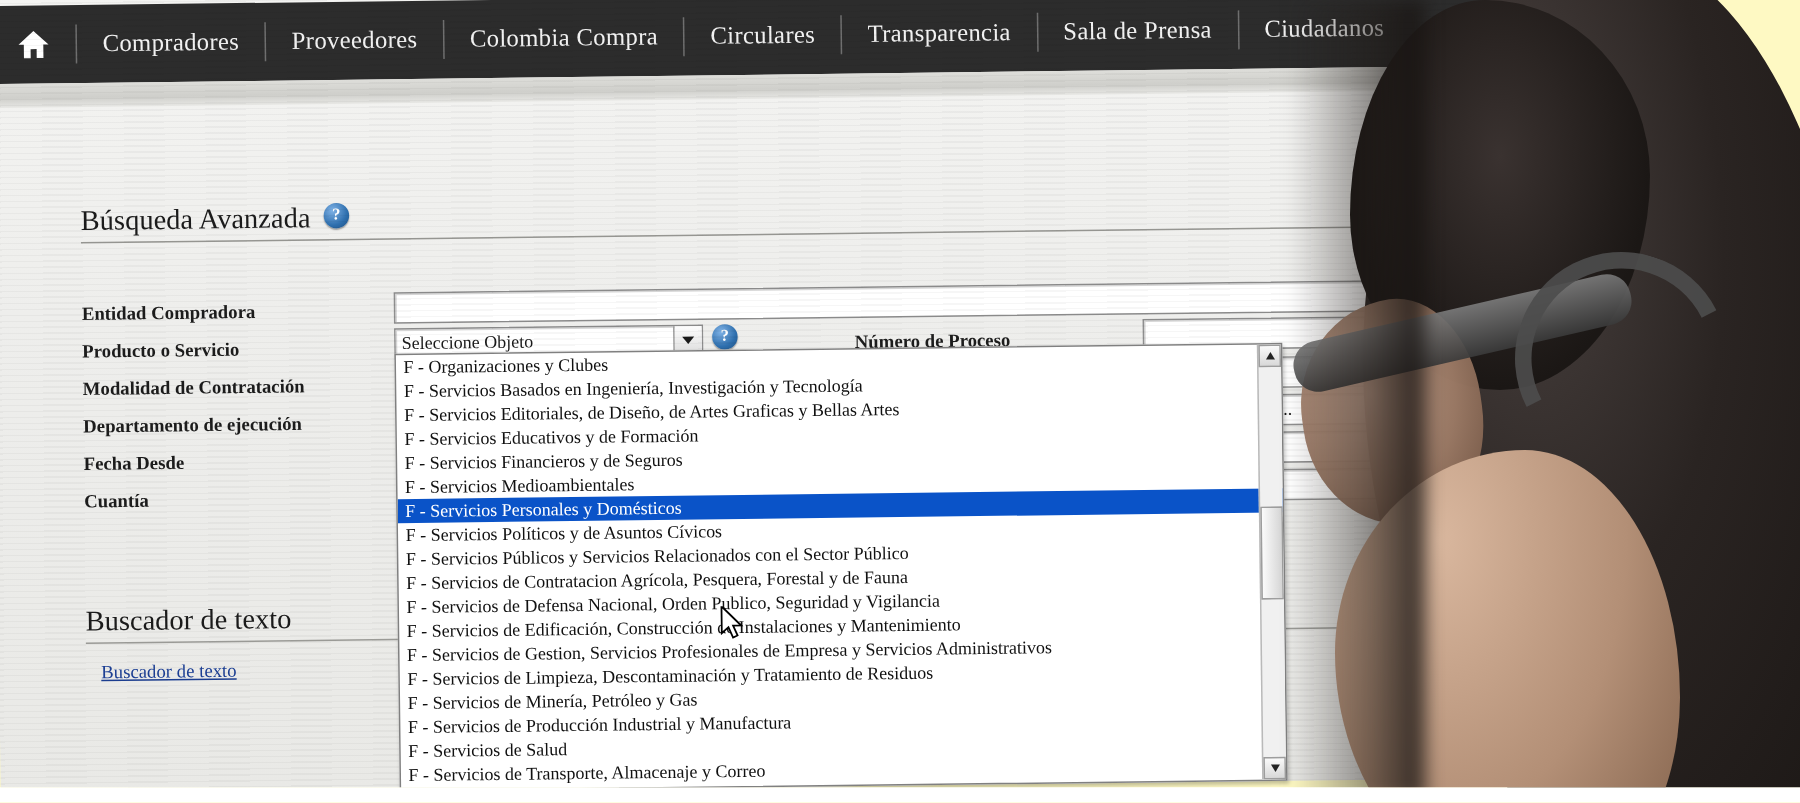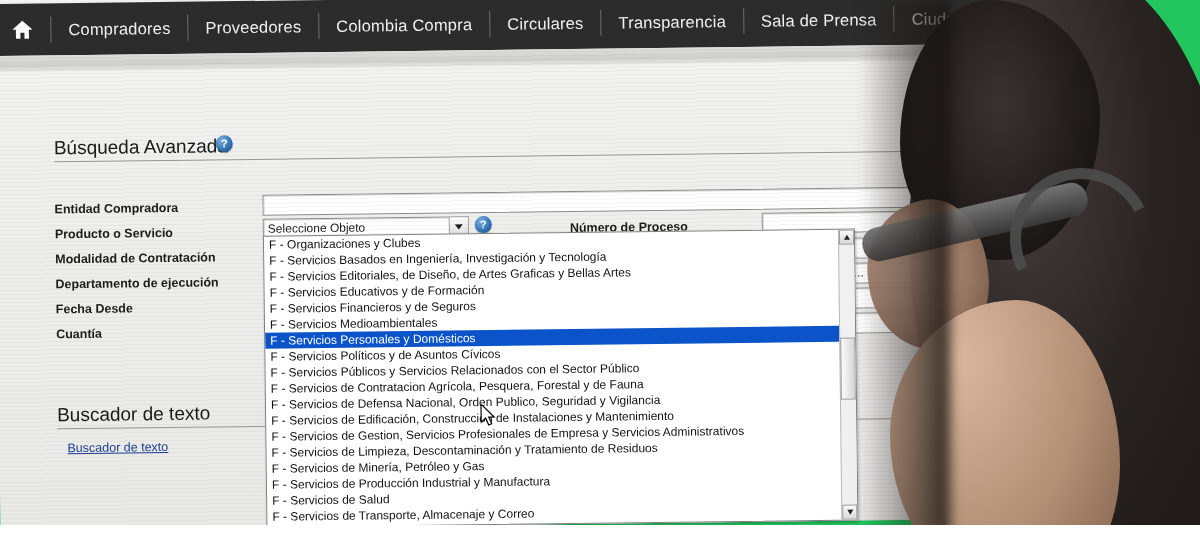--- a/index.html
+++ b/index.html
@@ -8,21 +8,22 @@
     background: #ffffff;
   }
   body {
     font-family: "Liberation Sans", sans-serif;
   }
   #screen {
     position: relative;
     width: 1200px;
     height: 525px;
     overflow: hidden;
-    background: #22c55e;
+    background: #fef9c3;
+    font-family: Liberation Serif, serif;
   }
 
   
   #page {
     position: absolute;
     left: 0;
     top: 0;
     width: 1060px;
     height: 535px;
     background: linear-gradient(180deg, #f4f4f2 0%, #eeeeec 40%, #e9e9e6 100%);

